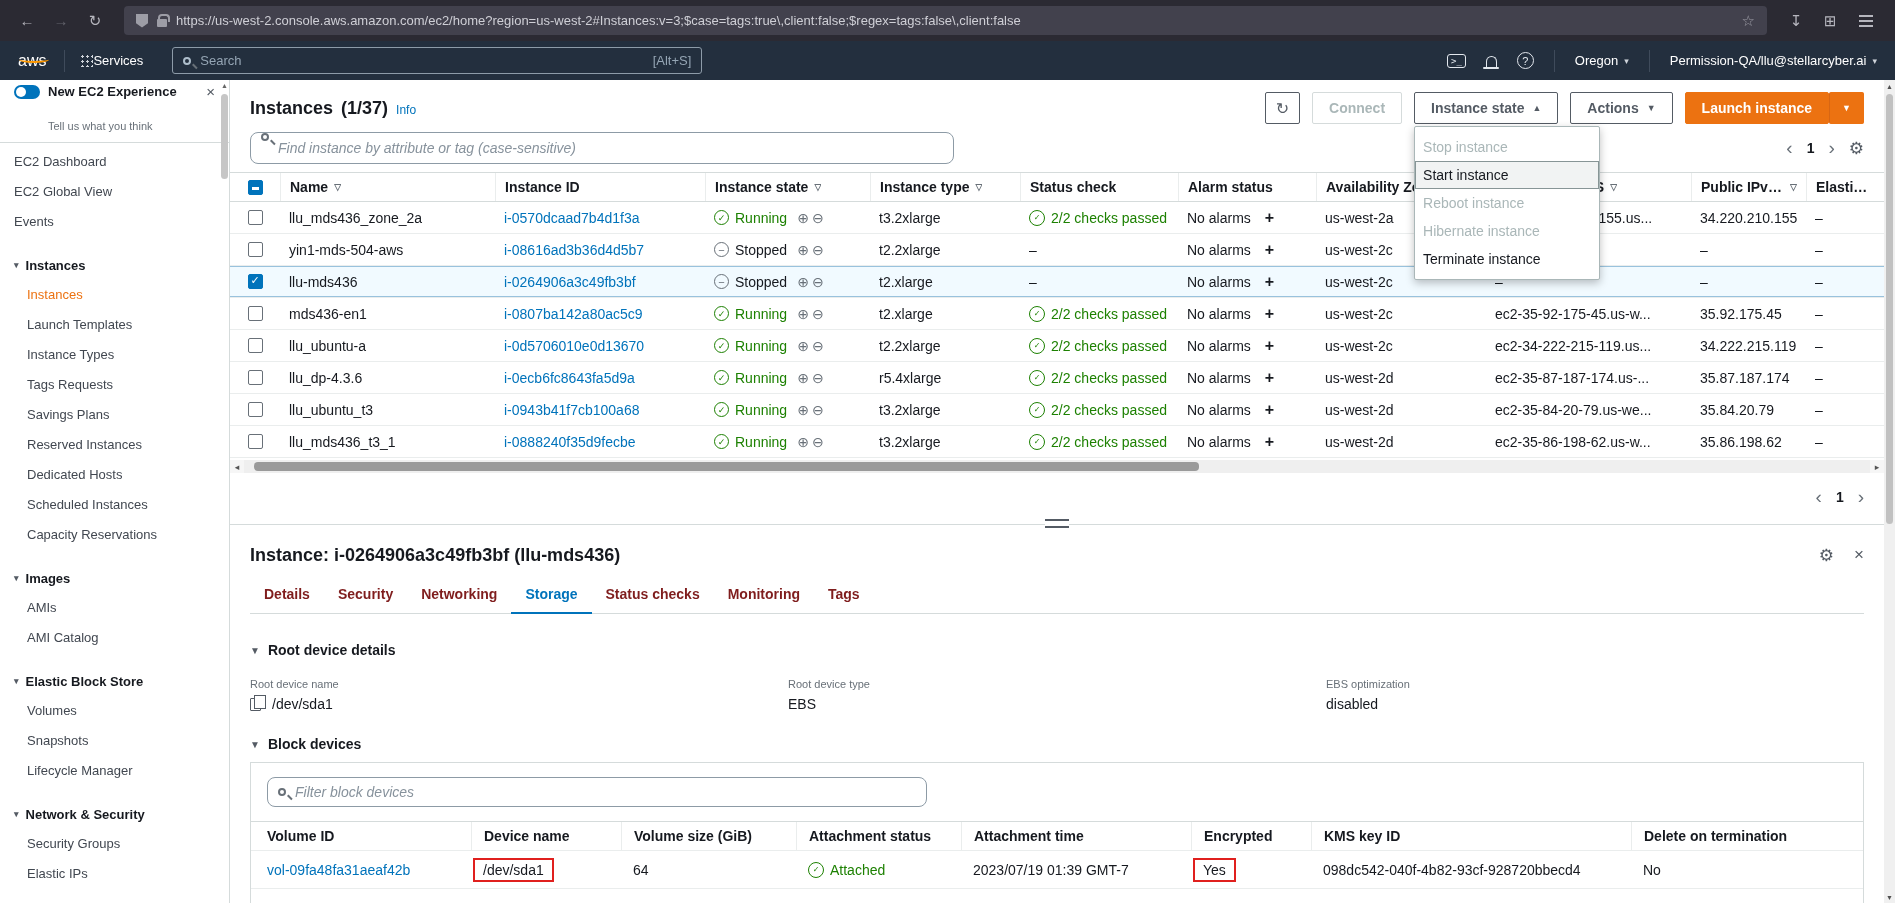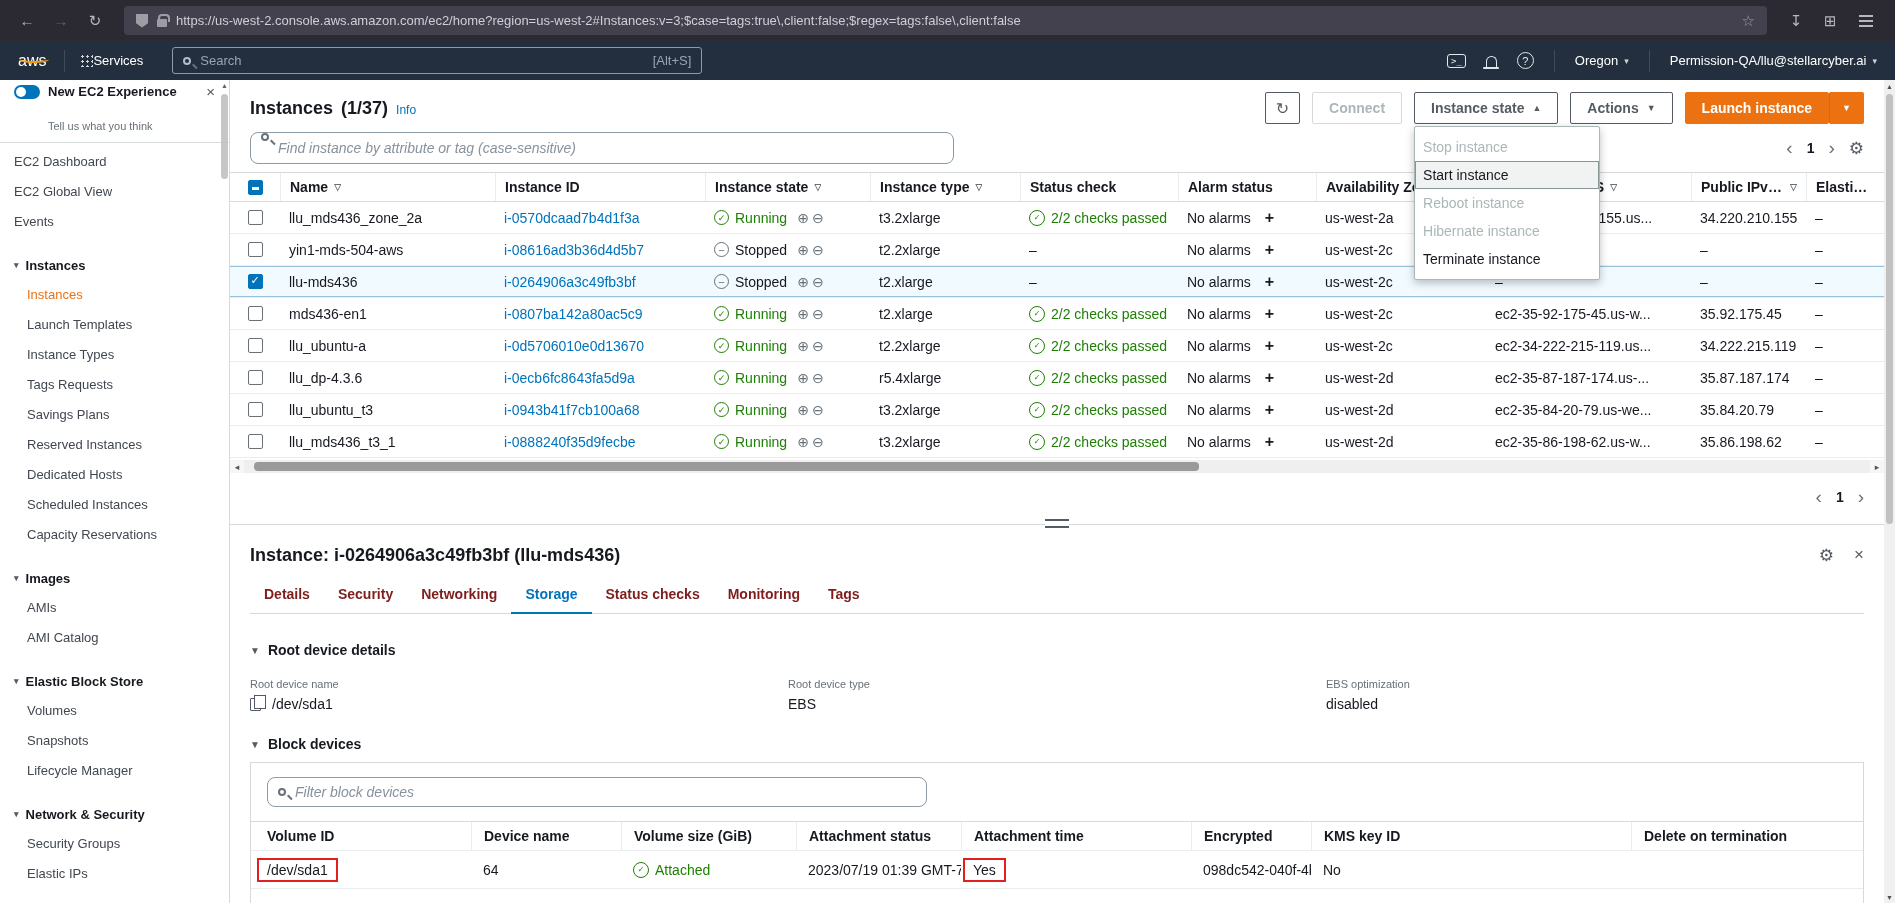--- a/index.html
+++ b/index.html
@@ -712,20 +712,23 @@
         <div class="bh">Device name</div>
         <div class="bh">Volume size (GiB)</div>
         <div class="bh">Attachment status</div>
         <div class="bh">Attachment time</div>
         <div class="bh">Encrypted</div>
         <div class="bh">KMS key ID</div>
         <div class="bh">Delete on termination</div>
       </div>
       <div class="brow">
         <div class="bc">
+          <span class="link">vol-09fa48fa31aeaf42b</span>
+        </div>
+        <div class="bc">
           <span class="red-box">/dev/sda1</span>
         </div>
         <div class="bc">64</div>
         <div class="bc">
           <span class="chk ok">Attached</span>
         </div>
         <div class="bc">2023/07/19 01:39 GMT-7</div>
         <div class="bc">
           <span class="red-box">Yes</span>
         </div>

